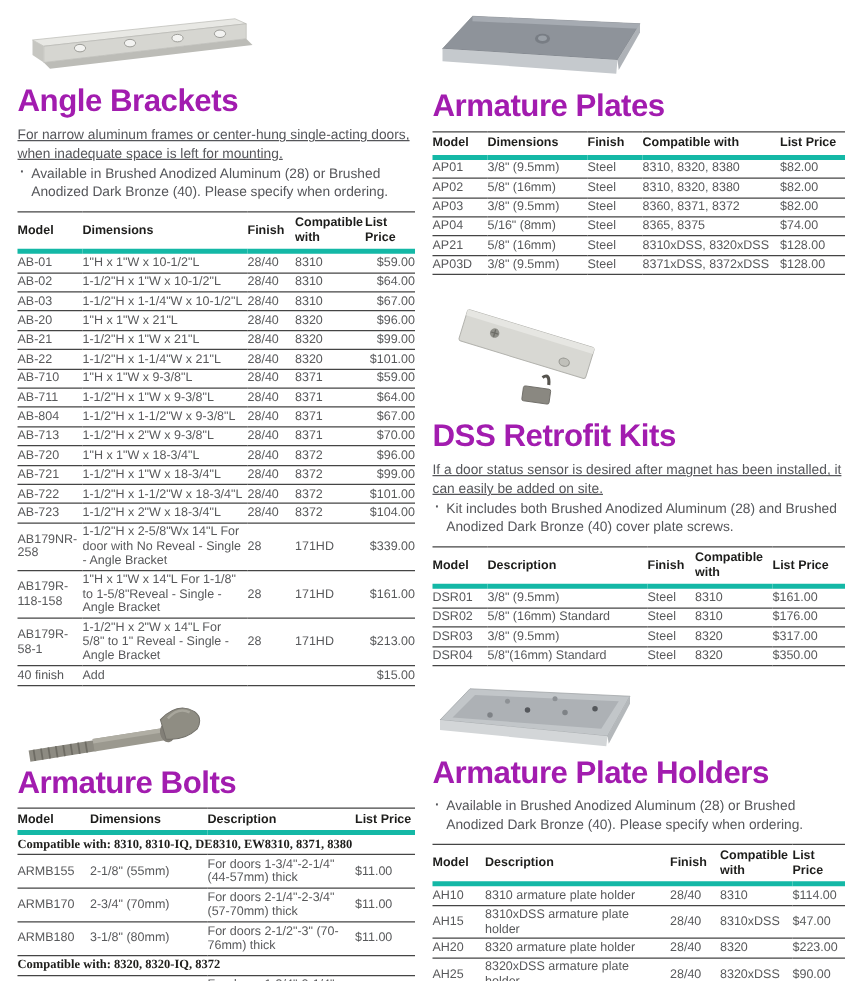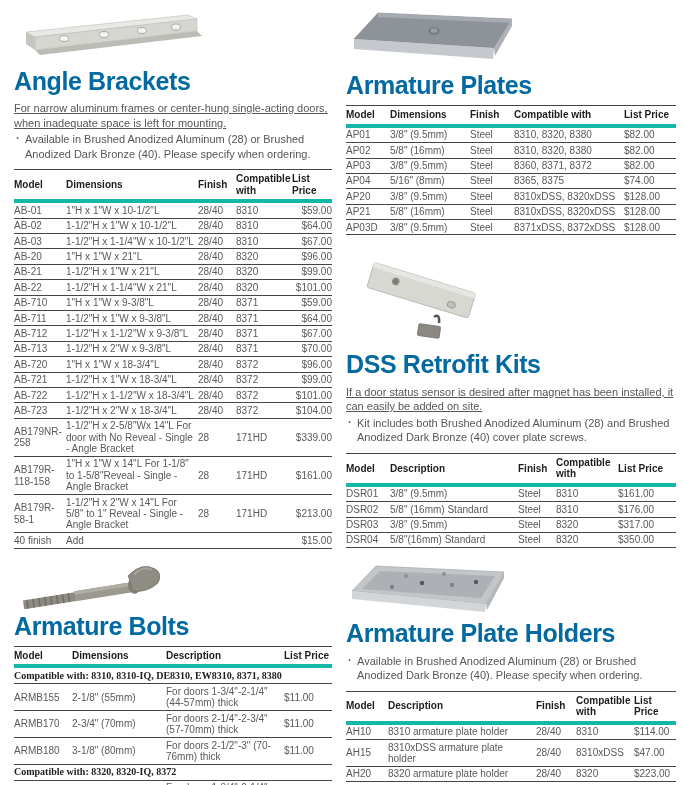--- a/index.html
+++ b/index.html
@@ -15,21 +15,21 @@
   }
   .col { display: flex; flex-direction: column; }
   .col-left  { width: 318px; margin-right: 14px; }
   .col-right { width: 330px; }
 
   .section { display: flex; flex-direction: column; }
 
   h1.sec-title {
     font-size: 25px;
     font-weight: 800;
-    color: #0369a1;
+    color: #a21caf;
     letter-spacing: -0.4px;
     line-height: 1.05;
     margin: 2px 0 7px 0;
   }
   .intro {
     font-size: 11px;
     color: #55565a;
     line-height: 1.32;
     margin-bottom: 2px;
     text-decoration: underline;
@@ -186,21 +186,21 @@
               <td>$59.00</td>
             </tr>
             <tr>
               <td>AB-711</td>
               <td>1-1/2"H x 1"W x 9-3/8"L</td>
               <td>28/40</td>
               <td>8371</td>
               <td>$64.00</td>
             </tr>
             <tr>
-              <td>AB-712</td>
+              <td>AB-804</td>
               <td>1-1/2"H x 1-1/2"W x 9-3/8"L</td>
               <td>28/40</td>
               <td>8371</td>
               <td>$67.00</td>
             </tr>
             <tr>
               <td>AB-713</td>
               <td>1-1/2"H x 2"W x 9-3/8"L</td>
               <td>28/40</td>
               <td>8371</td>
@@ -383,27 +383,20 @@
               <td>$82.00</td>
             </tr>
             <tr>
               <td>AP04</td>
               <td>5/16" (8mm)</td>
               <td>Steel</td>
               <td>8365, 8375</td>
               <td>$74.00</td>
             </tr>
             <tr>
-              <td>AP20</td>
-              <td>3/8" (9.5mm)</td>
-              <td>Steel</td>
-              <td>8310xDSS, 8320xDSS</td>
-              <td>$128.00</td>
-            </tr>
-            <tr>
               <td>AP21</td>
               <td>5/8" (16mm)</td>
               <td>Steel</td>
               <td>8310xDSS, 8320xDSS</td>
               <td>$128.00</td>
             </tr>
             <tr>
               <td>AP03D</td>
               <td>3/8" (9.5mm)</td>
               <td>Steel</td>

